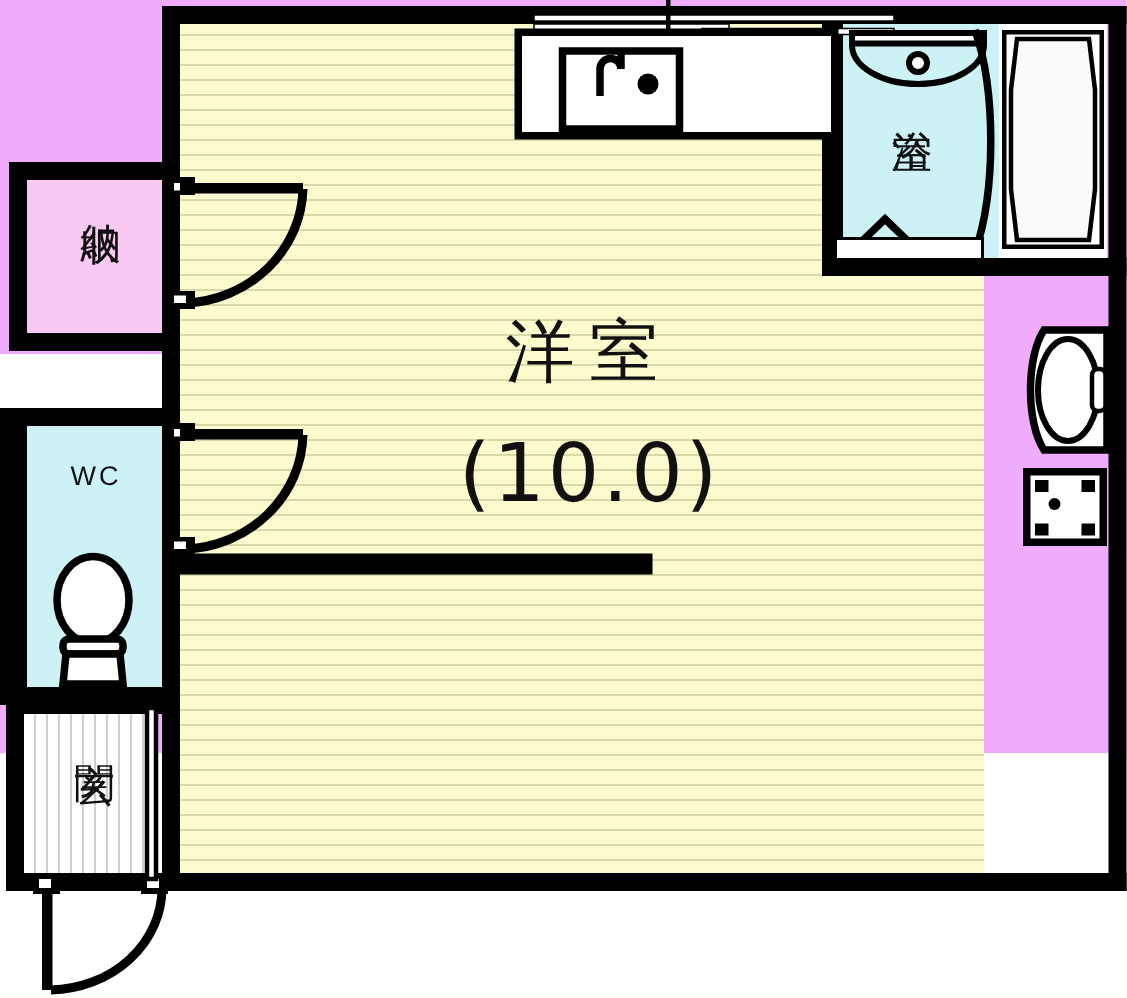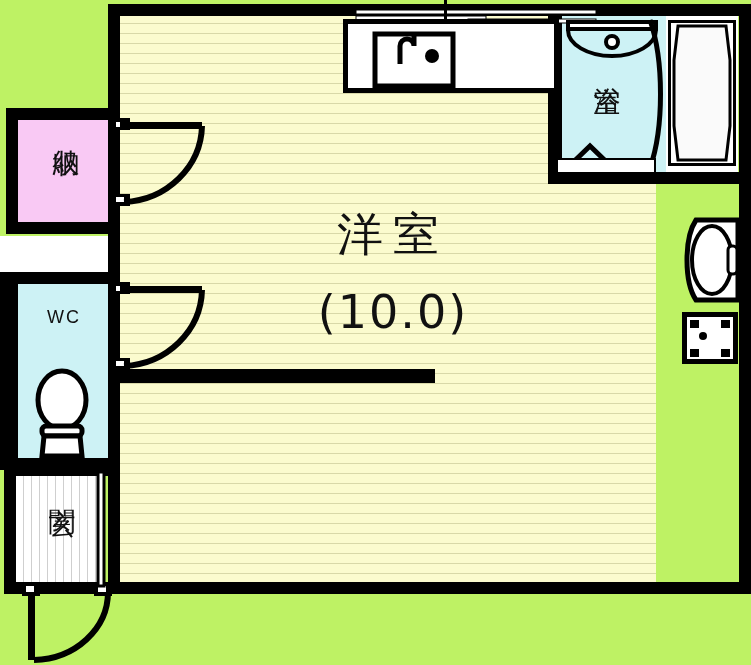--- a/index.html
+++ b/index.html
@@ -9,22 +9,22 @@
   }
   body {
     width: 751px;
     height: 665px;
     font-family: "Liberation Sans", sans-serif;
     overflow: hidden;
   }
   #plan {
     position: relative;
     width: 751px;
-    height: 665px;
-    background: #bef264;
+    height: 502px;
+    background: #f0abfc;
   }
   .abs { position: absolute; }
 
   
   .room-main {
     background-color: #fbfbce;
     background-image: repeating-linear-gradient(
         to bottom,
         #fbfbce 0px, #fbfbce 9px,
         #d8d8a8 9px, #d8d8a8 10px);
@@ -45,21 +45,21 @@
   
   .label {
     color: #111111;
     text-align: center;
     line-height: 1.05;
     font-family: "DejaVu Sans", "Liberation Sans", sans-serif;
     white-space: pre;
     user-select: none;
   }
   .label-main-name { font-size: 46px; letter-spacing: 10px; font-weight: 400; }
-  .label-main-area { font-size: 46px; letter-spacing: 2px; font-weight: 400; }
+  .label-main-area { font-size: 54px; letter-spacing: 2px; font-weight: 400; }
   .label-vert {
     font-size: 27px;
     line-height: 1.02;
     letter-spacing: 0px;
     font-weight: 400;
   }
   .label-wc { font-size: 18px; letter-spacing: 2px; font-weight: 400;
               font-family: "Liberation Sans", sans-serif; }
 
   svg { display: block; overflow: visible; }

